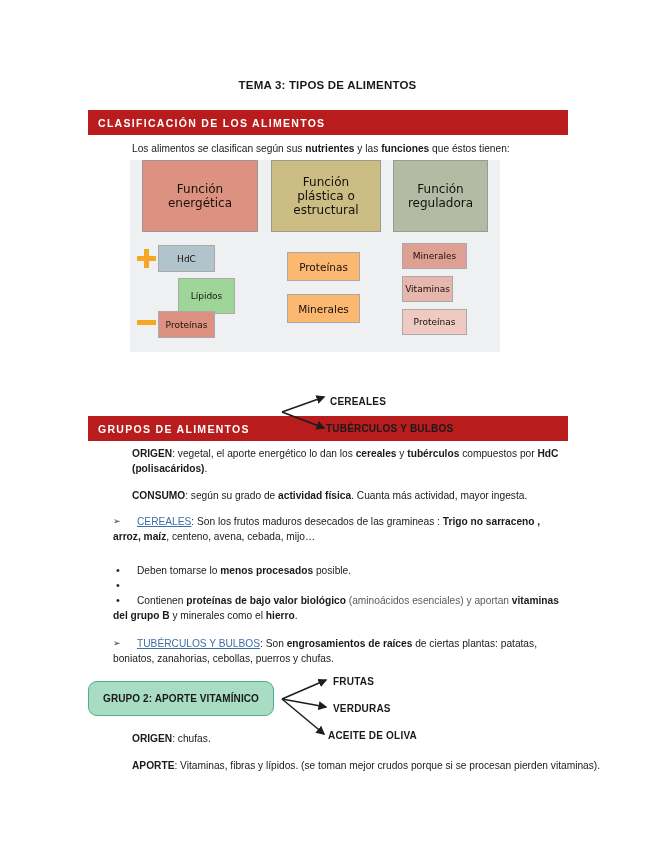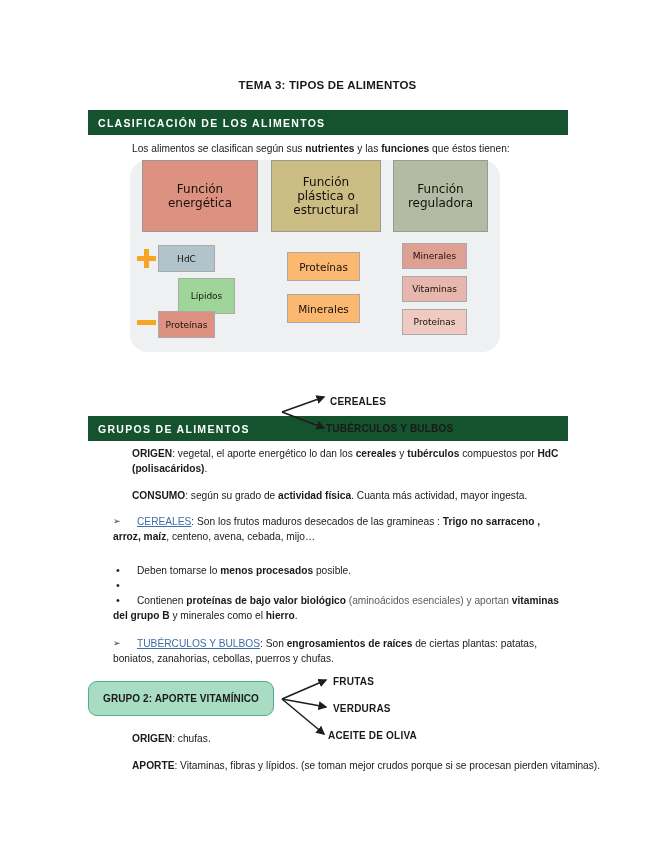--- a/index.html
+++ b/index.html
@@ -12,39 +12,38 @@
   }
   .page{position:relative;width:655px;height:848px;}
 
   .doc-title{
     position:absolute;left:0;top:79px;width:655px;
     text-align:center;font-size:11.5px;font-weight:bold;letter-spacing:.2px;
   }
 
   .banner{
     position:absolute;left:88px;width:480px;height:25px;
-    background:#14532d;
+    background:#b91c1c;
     color:#ffffff;font-size:10.5px;font-weight:bold;letter-spacing:1.3px;
     display:flex;align-items:center;padding-left:10px;box-sizing:border-box;
   }
   #banner1{top:110px;}
   #banner2{top:368px;margin-top:48px;}
 
   .para{
     position:absolute;left:88px;width:482px;
     font-size:10.2px;line-height:15px;color:#1a1a1a;padding-left:44px;
   }
   .para b{font-weight:bold;}
   .gray{color:#5a5a5a;}
 
   
   .diagram{
     position:absolute;left:130px;top:160px;width:370px;height:192px;
     background:#eef0f1;
-    border-radius:18px;
   }
   .dcol{position:absolute;top:0;}
   .dhead{
     box-sizing:border-box;
     border:1px solid #9a9a94;
     display:flex;align-items:center;justify-content:center;text-align:center;
     font-family:"DejaVu Sans", sans-serif;
     font-size:12px;line-height:14px;color:#17110c;
   }
   .dbox{
@@ -136,21 +135,21 @@
     </div>
 
     <div class="dcol" style="left:263px;width:95px;">
       <div class="dhead" style="height:72px;background:#b4bba5;">
         <div>
           <div>Función</div>
           <div>reguladora</div>
         </div>
       </div>
       <div class="dbox" style="position:absolute;left:9px;top:83px;width:65px;height:26px;background:#dfa094;">Minerales</div>
-      <div class="dbox" style="position:absolute;left:9px;top:116px;width:65px;height:26px;background:#e7b6ac;">Vitaminas</div>
+      <div class="dbox" style="position:absolute;left:9px;top:116px;width:51px;height:26px;background:#e7b6ac;">Vitaminas</div>
       <div class="dbox" style="position:absolute;left:9px;top:149px;width:65px;height:26px;background:#eecac3;">Proteínas</div>
     </div>
   </div>
 
   <div class="banner" id="banner2">GRUPOS  DE ALIMENTOS</div>
 
 
   <svg class="svgwrap" style="left:274px;top:392px;width:60px;height:42px;">
     <defs>
       <marker id="ah1" markerWidth="7" markerHeight="7" refX="5" refY="3" orient="auto">

